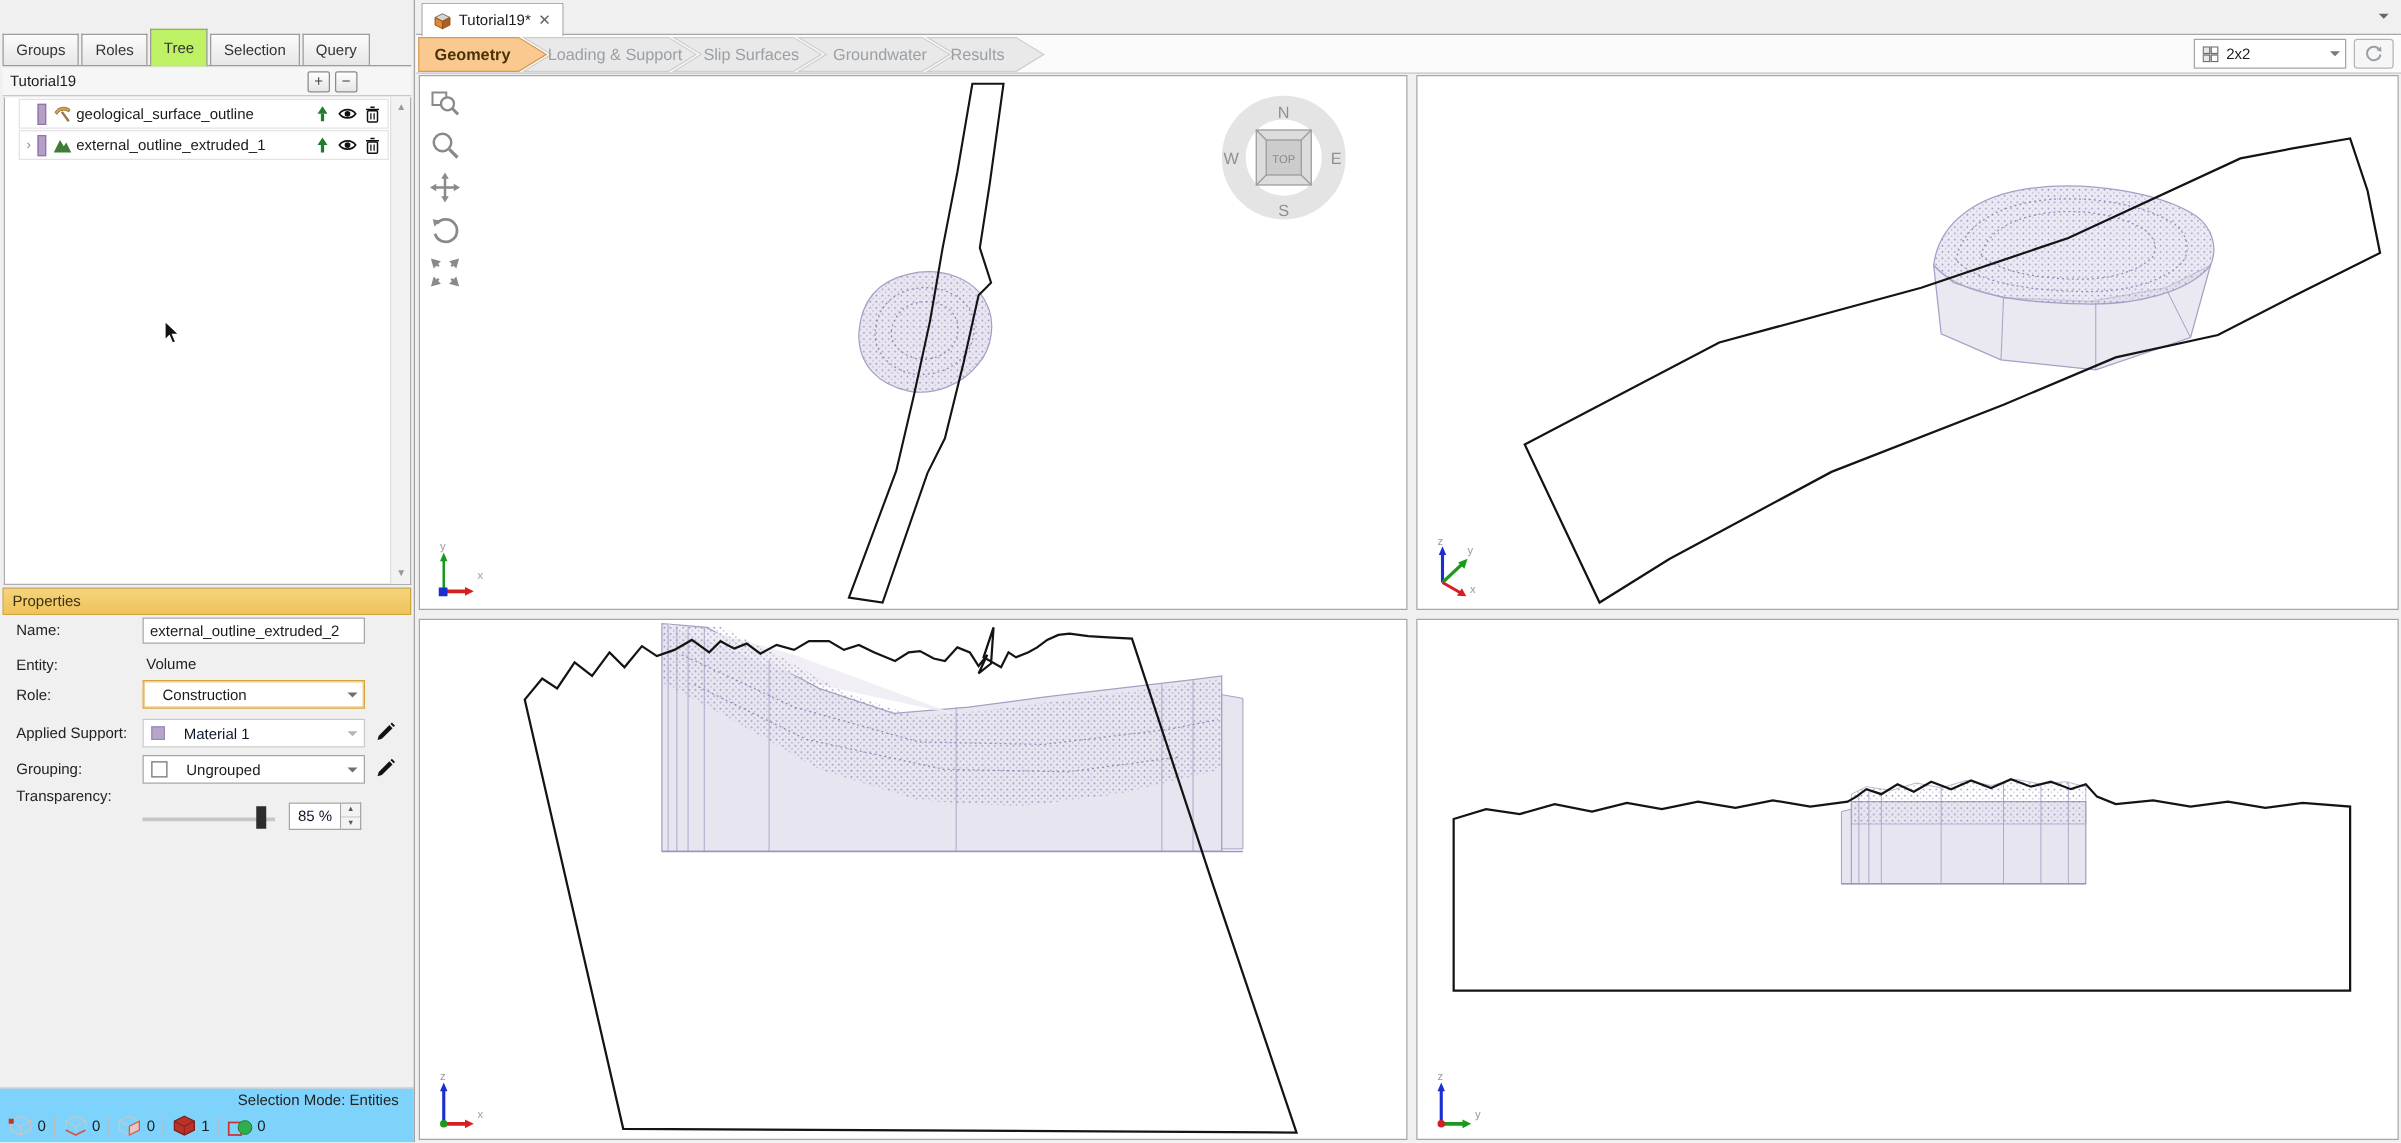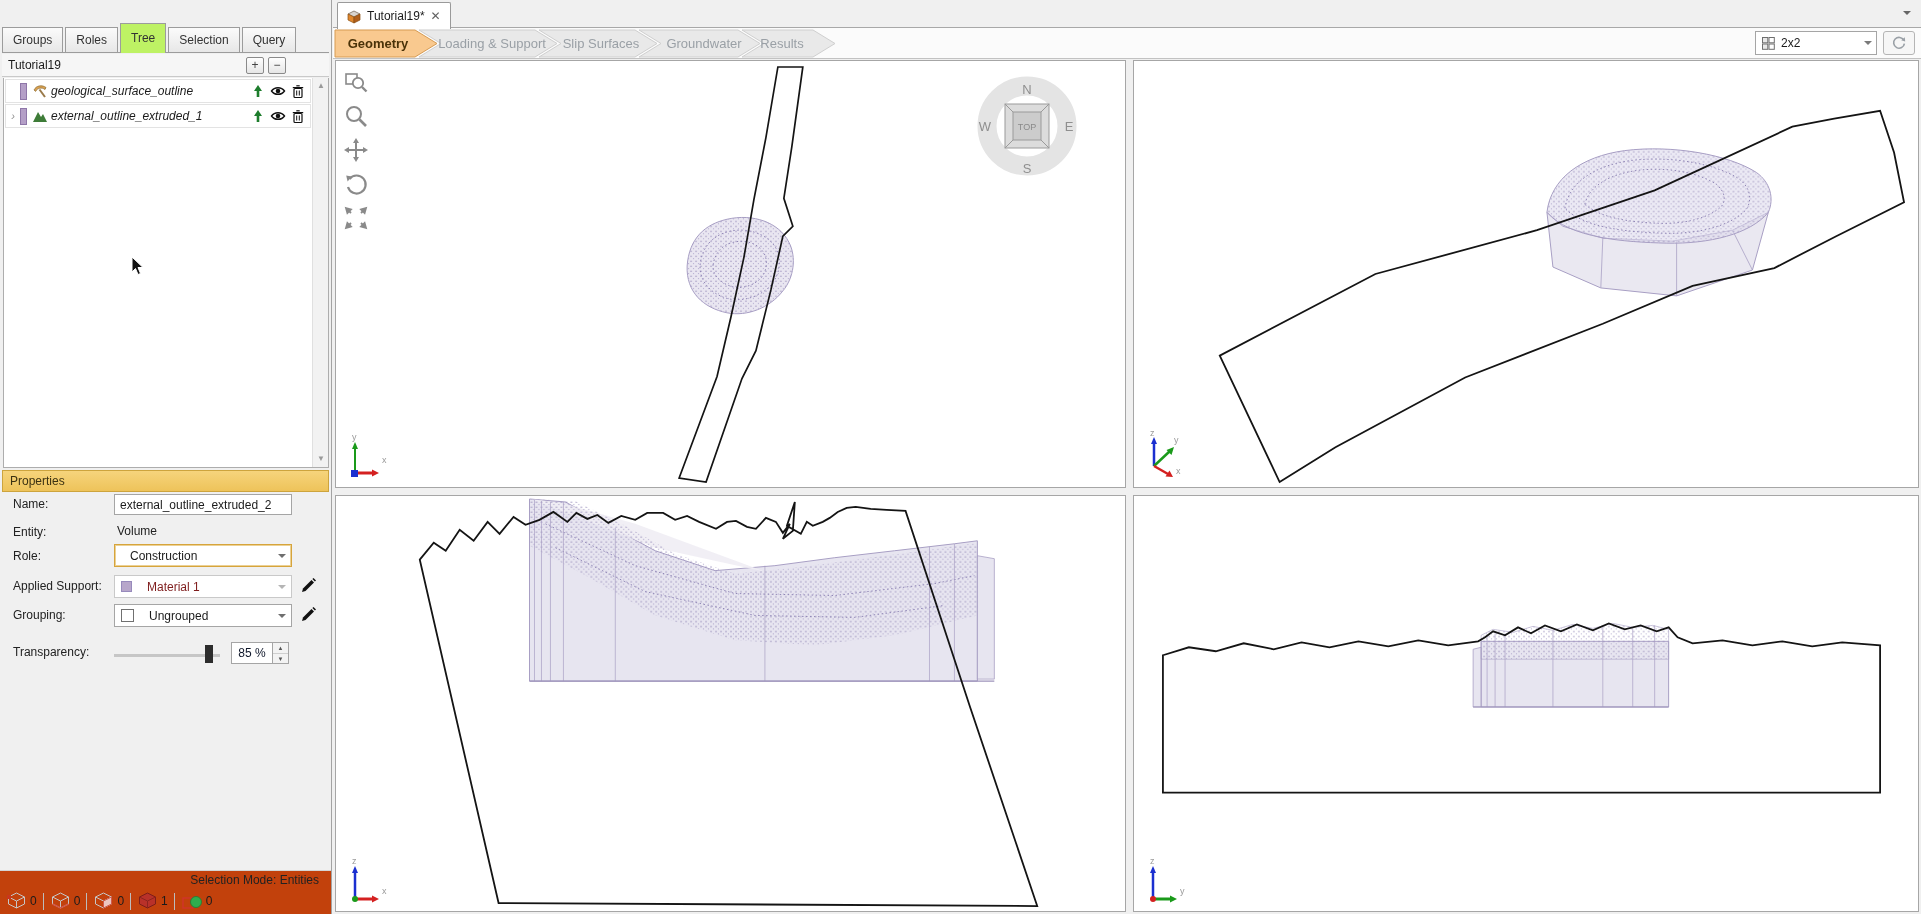--- a/index.html
+++ b/index.html
@@ -20,22 +20,22 @@
     border:1px solid #9c9c9c; border-bottom:none;
     background:linear-gradient(#fbfbfb,#e7e7e7); color:#333; cursor:default; }
   .tab.active { height:30px; line-height:29px; background:#bef264; position:relative; z-index:2; margin-bottom:-1px; }
   .tree-header { position:absolute; left:2px; top:54px; right:2px; height:23px;
     background:#f6f6f6; border-bottom:1px solid #c9c9c9; line-height:23px; padding-left:6px; }
   .th-btn { position:absolute; top:3px; width:18px; height:17px; border:1px solid #8a8a8a;
     background:linear-gradient(#fefefe,#e6e6e6); text-align:center; line-height:15px;
     font-size:12px; color:#444; border-radius:2px; }
   .tree-body { position:absolute; left:3px; top:78px; width:326px; height:390px;
     background:#fff; border:1px solid #adadad; border-top:none; }
-  .tree-row { position:relative; height:24px; margin:1px 17px 1px 1px;
-    border:1px solid #e3e3e3; background:#fff; display:flex; align-items:center;font-style:italic; }
+  .tree-row { position:relative; height:24px; margin:1px 17px 1px 11px;
+    border:1px solid #e3e3e3; background:#fff; display:flex; align-items:center; }
   .tree-row .expander { width:14px; text-align:center; color:#8f8f8f; font-size:11px; }
   .tree-row .colorbar { width:7px; height:17px; background:#b49fc7; border:1px solid #8e76a8; margin:0 4px 0 14px; }
   .tree-row.has-exp .colorbar { margin-left:0; }
   .tree-row .ticon { width:18px; height:16px; margin-right:2px; }
   .tree-row .tlabel { flex:1 1 auto; white-space:nowrap; overflow:hidden; }
   .tree-row .ricon { width:16px; height:16px; margin-right:4px; flex:0 0 auto; cursor:pointer; }
   .tree-scroll { position:absolute; right:0; top:0; bottom:0; width:16px; background:#f2f2f2; border-left:1px solid #e0e0e0; }
   .tree-scroll .arr { position:absolute; left:0; width:16px; height:16px; color:#9a9a9a; font-size:8px; text-align:center; line-height:16px; }
   .cursor-arrow { position:absolute; left:131px; top:256px; z-index:50; pointer-events:none; }
   
@@ -46,34 +46,34 @@
   .plabel { position:absolute; left:11px; color:#222; }
   .pinput { position:absolute; left:112px; width:178px; height:21px; border:1px solid #a5a5a5;
     background:#fff; font:12px "Liberation Sans",sans-serif; padding:0 5px; color:#1b1b1b; }
   .combo { position:absolute; left:112px; width:178px; height:23px; border:1px solid #a5a5a5;
     background:#fff; display:flex; align-items:center; cursor:default; }
   .combo .ctext { flex:1; padding-left:15px; white-space:nowrap; overflow:hidden; }
   .combo .carrow { width:18px; height:100%; display:flex; align-items:center; justify-content:center; }
   .combo .carrow::after { content:""; border:4px solid transparent; border-top-color:#6f6f6f; margin-top:4px; }
   .combo.gold { border-color:#d6a43c; box-shadow:0 0 0 1px #ecd194 inset; }
   .combo.disabled { border-color:#c9c9c9; }
-  .combo.disabled .ctext { color:#7f1d1d; }
+  .combo.disabled .ctext { color:#0f172a; }
   .combo.disabled .carrow::after { border-top-color:#b5b5b5; }
   .swatch { width:11px; height:11px; background:#b7a6ca; border:1px solid #978abc; margin-left:6px; flex:0 0 auto; }
   .checkbox { width:13px; height:13px; background:#fff; border:1px solid #707070; margin-left:6px; flex:0 0 auto; }
   .pencil-btn { position:absolute; left:295px; width:22px; height:23px; background:transparent; border:none; cursor:pointer; }
   .slider-track { position:absolute; left:114px; top:654px; width:106px; height:3px; background:#c6c6c6; }
   .slider-handle { position:absolute; left:205px; top:645px; width:8px; height:18px; background:#2c2c2c; cursor:pointer; }
   .spinval { position:absolute; left:231px; top:642px; width:42px; height:22px; border:1px solid #a5a5a5;
     background:#fff; text-align:center; font:12px "Liberation Sans",sans-serif; color:#0f172a; }
   .spinner { position:absolute; left:273px; top:642px; width:16px; height:22px; border:1px solid #a5a5a5; border-left:none; background:#f3f3f3; }
   .spinner div { height:10px; font-size:6px; line-height:10px; text-align:center; color:#555; cursor:pointer; }
   .spinner div + div { border-top:1px solid #cfcfcf; }
   
-  .status-area { position:absolute; left:0; bottom:0; width:331px; height:44px; border-top:1px solid #d4d4d4; background:#c2410c; }
+  .status-area { position:absolute; left:0; bottom:0; width:331px; height:44px; border-top:1px solid #d4d4d4; background:#7dd3fc; }
   .sel-mode { position:absolute; right:12px; top:2px; color:#222; }
   .counters { position:absolute; left:0; top:18px; right:0; height:24px; display:flex; align-items:center; }
   .counter { display:flex; align-items:center; gap:3px; padding:0 6px; }
   .counter svg { flex:0 0 auto; }
   .csep { width:1px; height:17px; background:#bcbcbc; }
   
   .main { position:absolute; left:333px; top:0; right:0; bottom:0; background:#f0f0f0; }
   .doc-tabstrip { position:absolute; left:0; top:0; right:0; height:28px; background:#f0f0f0; border-bottom:1px solid #a8a8a8; }
   .doc-tab { position:absolute; left:4px; top:2px; height:27px; padding:0 8px; background:#fff;
     border:1px solid #9a9a9a; border-bottom:none; border-radius:2px 2px 0 0;
@@ -218,21 +218,21 @@
         <span class="ctext">Ungrouped</span>
         <span class="carrow"></span>
       </div>
       <button class="pencil-btn" style="top:112px;">
         <svg width="17" height="17" viewBox="0 0 17 17">
           <path d="M2,15 L3,11.5 L11.5,3 L14,5.5 L5.5,14 Z" fill="#111"></path>
           <path d="M12.4,2.1 L14.9,4.6 L16,3.5 L13.5,1 Z" fill="#111"></path>
         </svg>
       </button>
 
-      <span class="plabel" style="top:153px;">Transparency:</span>
+      <span class="plabel" style="top:138px;">Transparency:</span>
     </div>
     <div class="slider-track"></div>
     <div class="slider-handle"></div>
     <input class="spinval" value="85 %" style="">
     <div class="spinner">
       <div>▲</div>
       <div>▼</div>
     </div>
 
     <div class="status-area">

